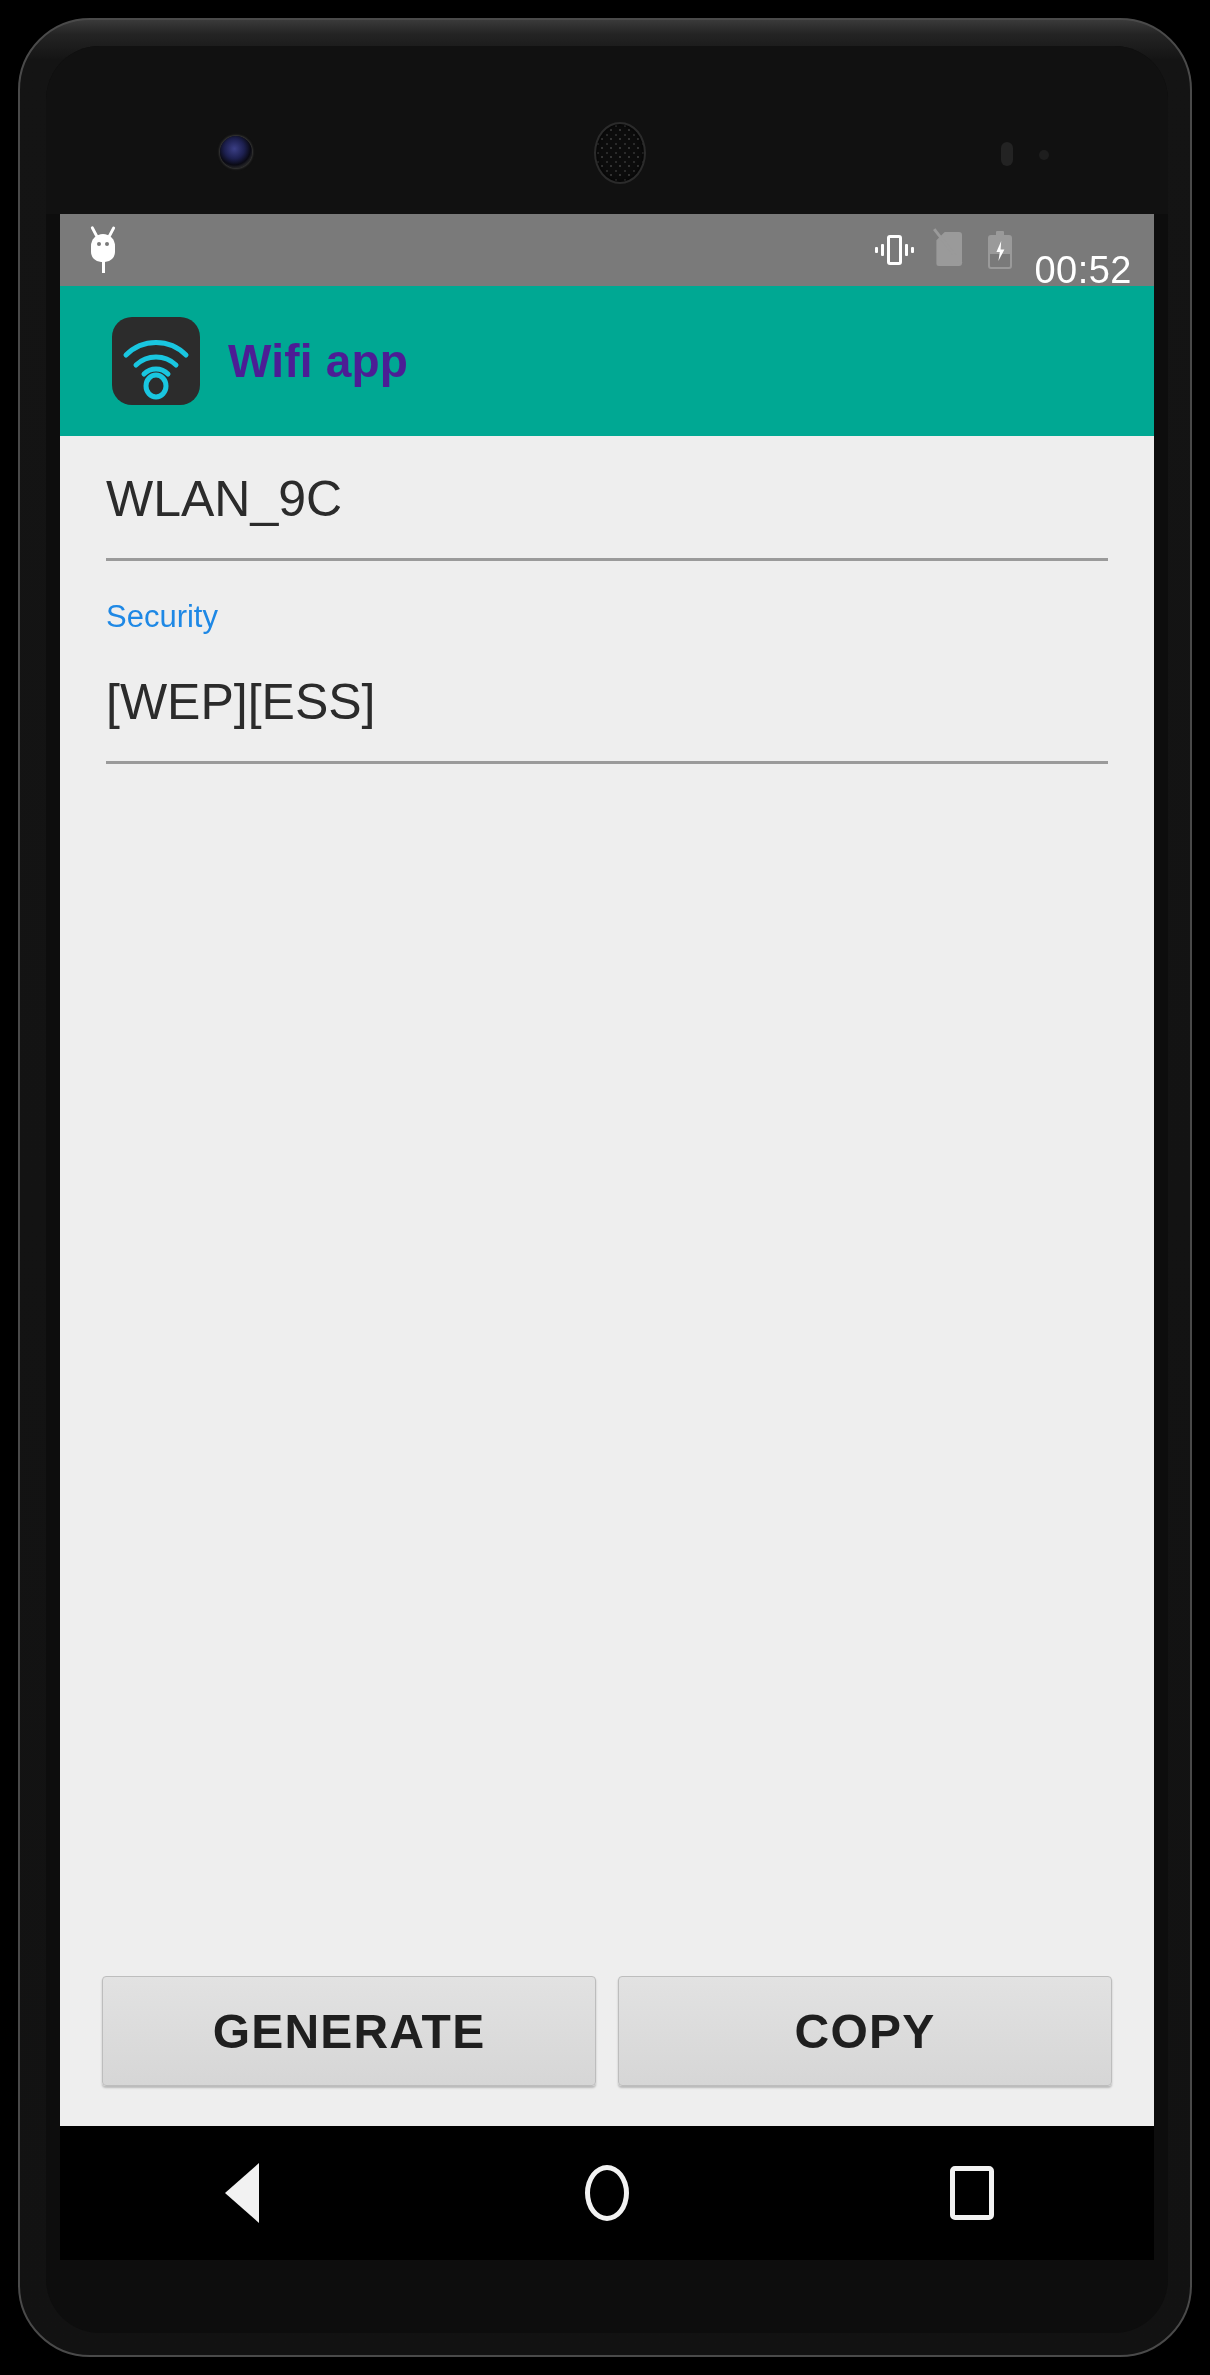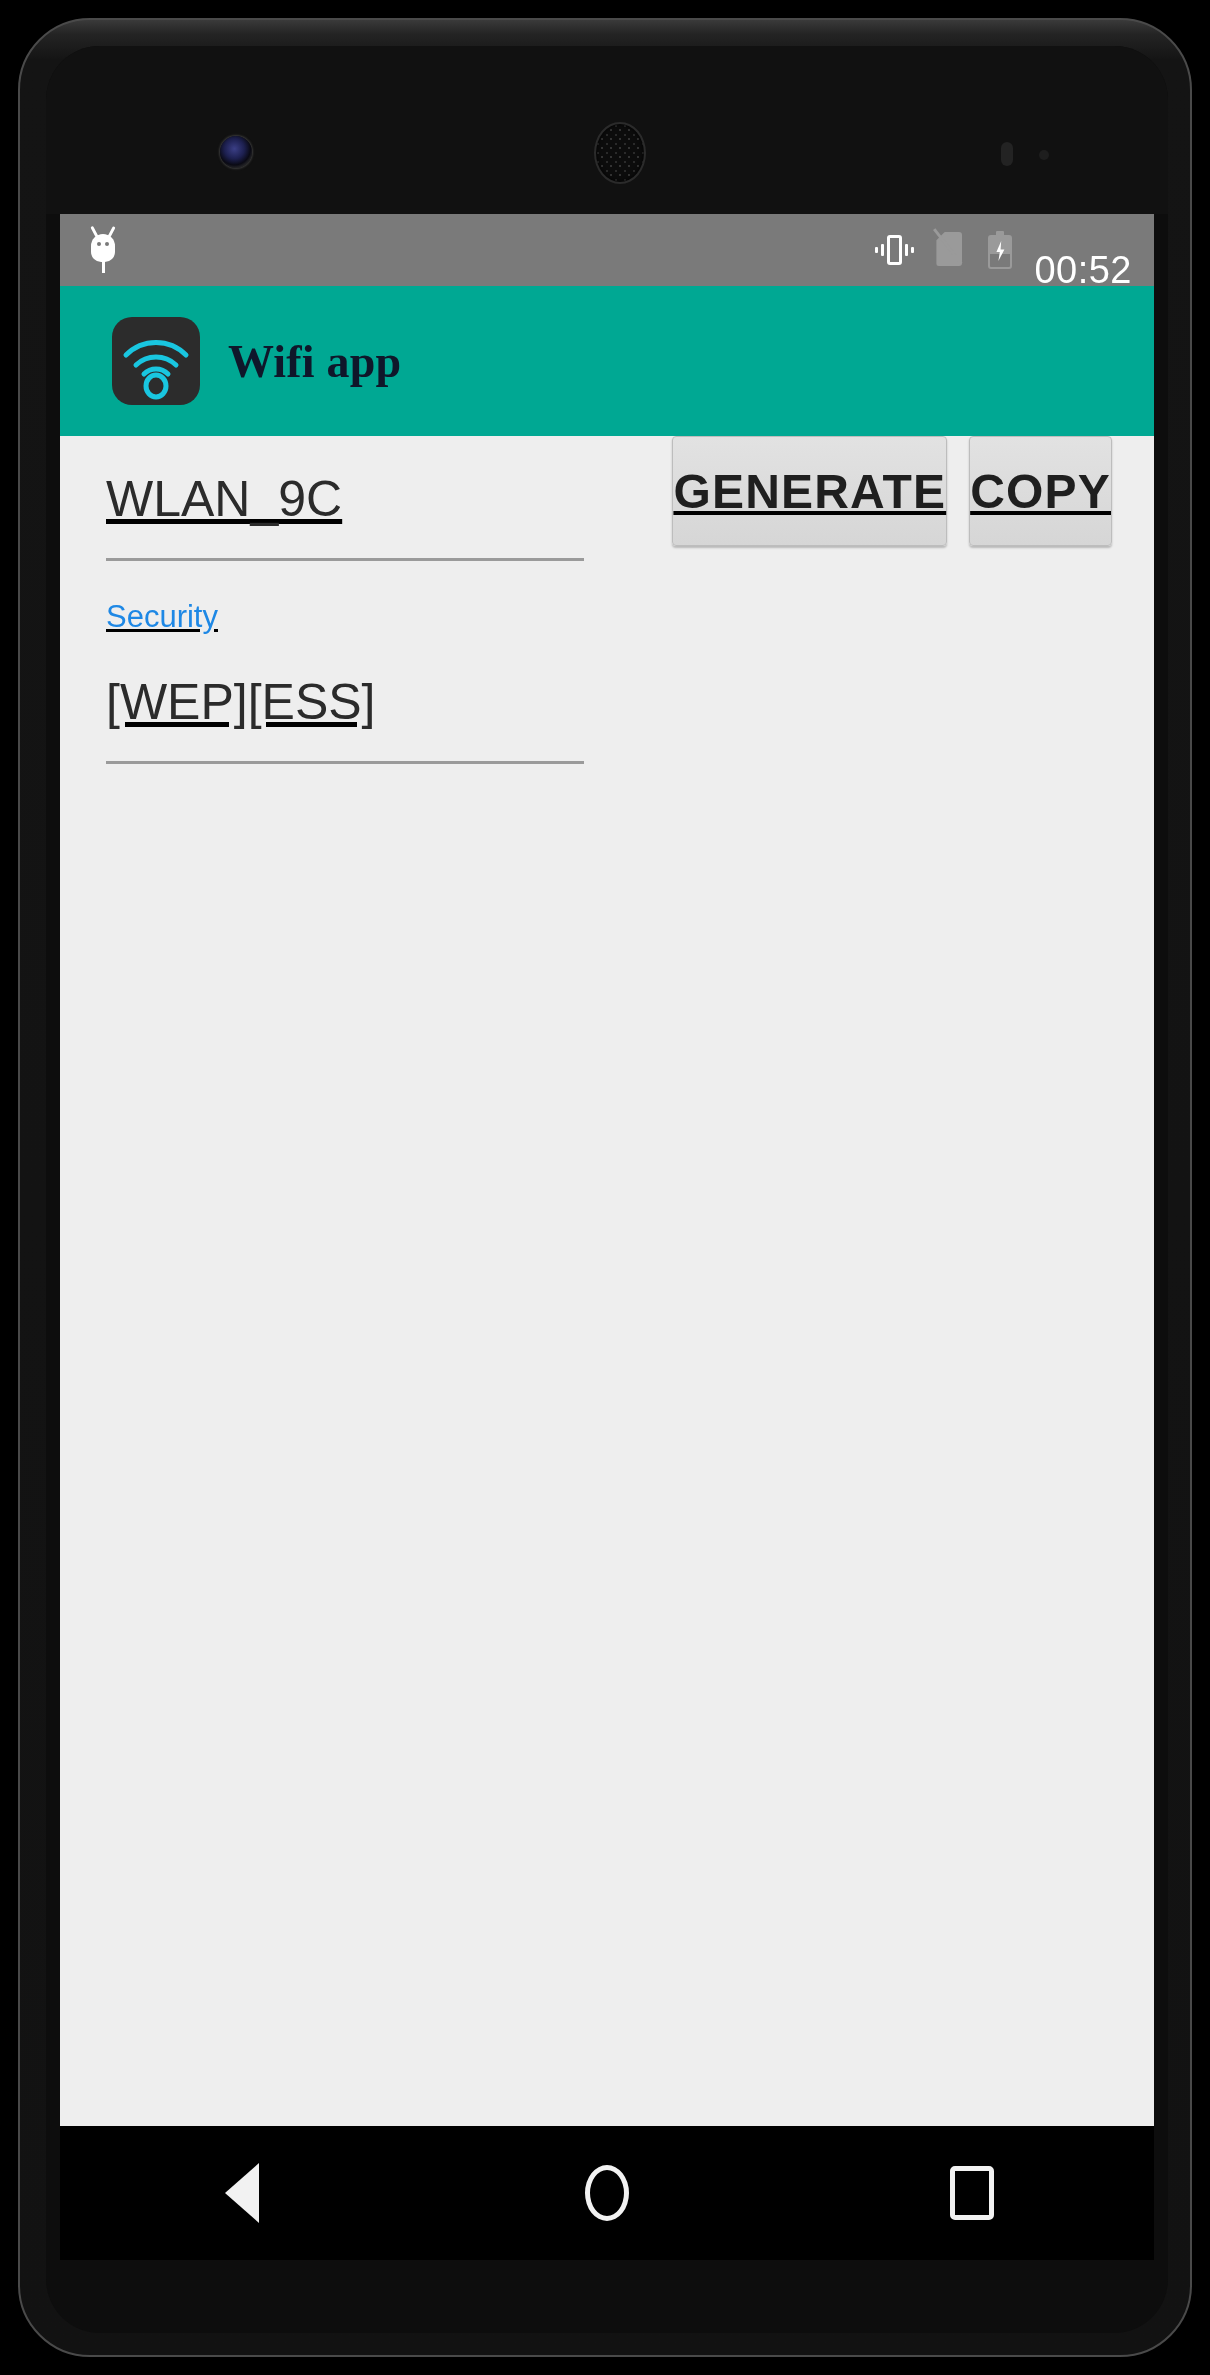--- a/index.html
+++ b/index.html
@@ -234,35 +234,33 @@
     width: 88px;
     height: 88px;
     border-radius: 20px;
     background: #2c2c2c;
     position: relative;
     flex: 0 0 auto;
   }
   .app-icon svg { position: absolute; left: 0; top: 0; }
 
   .app-title {
-    color: #0f172a;
+    color: #4c1d95;
     font-size: 46px;
     font-weight: 700;
     letter-spacing: 0.2px;
-    font-family: Liberation Serif, serif;
   }
 
   
   .content {
     background: #eeeeee;
     height: calc(100% - 72px - 150px);
     position: relative;
     display: flex;
-    flex-direction: row;
-    text-decoration: underline;
+    flex-direction: column;
   }
 
   .form-area { flex: 1 1 auto; }
 
   .field {
     padding: 0 46px;
   }
 
   .field-value {
     font-size: 50px;

